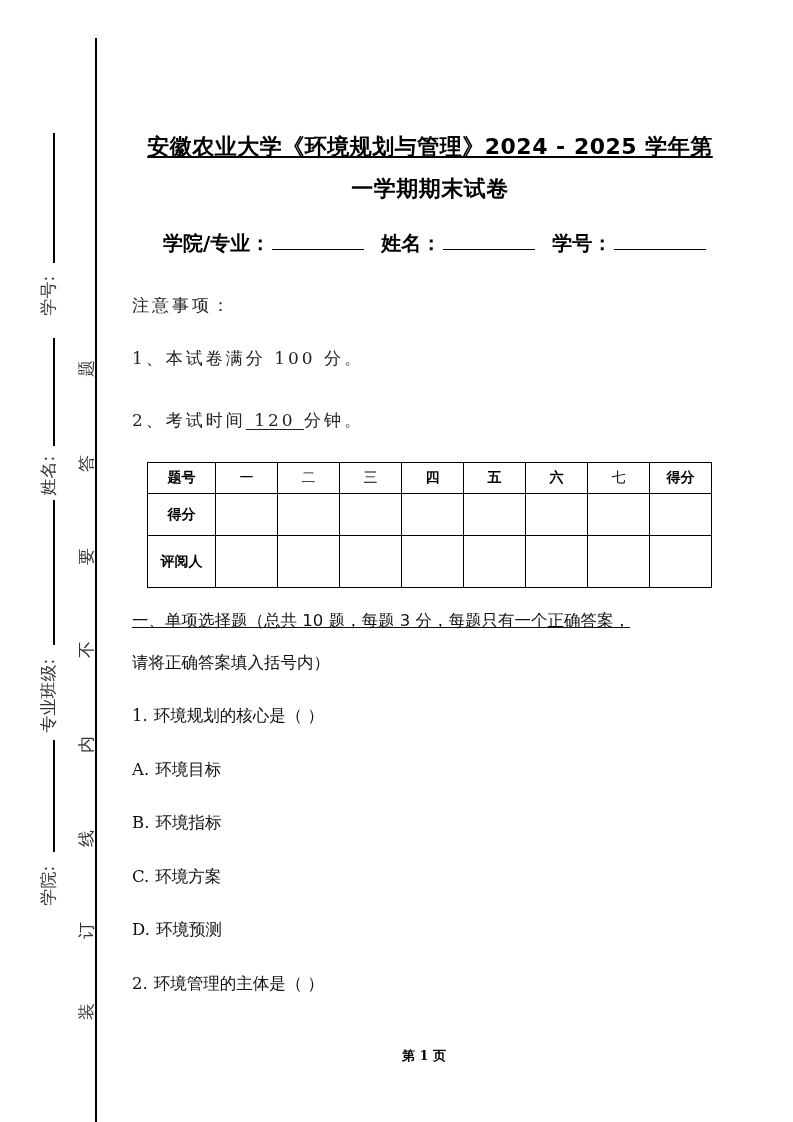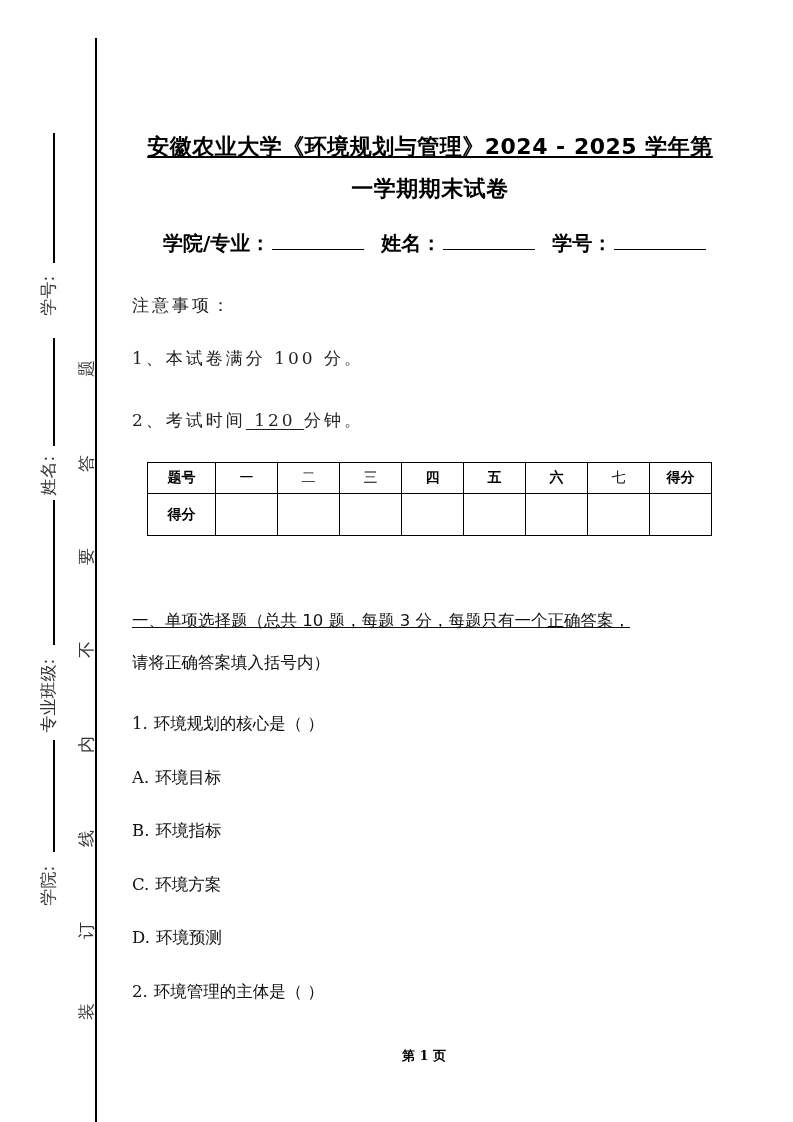--- a/index.html
+++ b/index.html
@@ -13,21 +13,21 @@
     .infoline .blank { display:inline-block; width:92px; border-bottom:1.5px solid #000; height:14px; vertical-align:baseline; margin:0 10px 0 2px; }
     .notice { position:absolute; left:132px; font-family:"DejaVu Serif", serif; font-size:17px; letter-spacing:3px; color:#222; white-space:nowrap; }
     .u { text-decoration:underline; text-underline-offset:3px; }
     table.score { position:absolute; left:147px; top:462px; border-collapse:collapse; font-family:"DejaVu Sans", sans-serif; font-size:14px; }
     table.score td { border:1.3px solid #000; text-align:center; padding:0; }
     table.score .hdr td { height:30px; }
     table.score .r2 td { height:41px; }
     table.score .r3 td { height:51px; }
     .bold { font-weight:bold;margin-top:20px; }
     .sec { position:absolute; left:132px; font-family:"DejaVu Sans", sans-serif; font-size:16.5px; color:#111; white-space:nowrap; }
-    .q { position:absolute; left:132px; font-family:"DejaVu Sans", sans-serif; font-size:16.5px; color:#111; white-space:nowrap;margin-top:8px; }
+    .q { position:absolute; left:132px; font-family:"DejaVu Sans", sans-serif; font-size:16.5px; color:#111; white-space:nowrap; }
     .q .num { font-family:"DejaVu Serif", serif; margin-right:6px; }
     .footer { position:absolute; top:1047px; left:0; width:848px; text-align:center; font-family:"DejaVu Serif", serif; font-weight:bold; font-size:13px; }
   </style>
 </head>
 <body>
 
 <div class="binding-line"></div>
 
 <div class="vline" style="top:133px;height:130px;"></div>
 <div class="vlabel" style="top:284px;">学号:</div>
@@ -79,20 +79,31 @@
     <td class="bold">得分</td>
     <td></td>
     <td></td>
     <td></td>
     <td></td>
     <td></td>
     <td></td>
     <td></td>
     <td></td>
   </tr>
+  <tr class="r3">
+    <td class="bold">评阅人</td>
+    <td></td>
+    <td></td>
+    <td></td>
+    <td></td>
+    <td></td>
+    <td></td>
+    <td></td>
+    <td></td>
+  </tr>
 </tbody>
   </table>
 
 <div class="sec" style="top:610px;text-decoration:underline;">一、单项选择题（总共 10 题，每题 3 分，每题只有一个正确答案，</div>
 <div class="sec" style="top:652px;">请将正确答案填入括号内）</div>
 
 <div class="q" style="top:705px;">
   <span class="num">1.</span><span>环境规划的核心是（    ）</span>
 </div>
 <div class="q" style="top:759px;">

